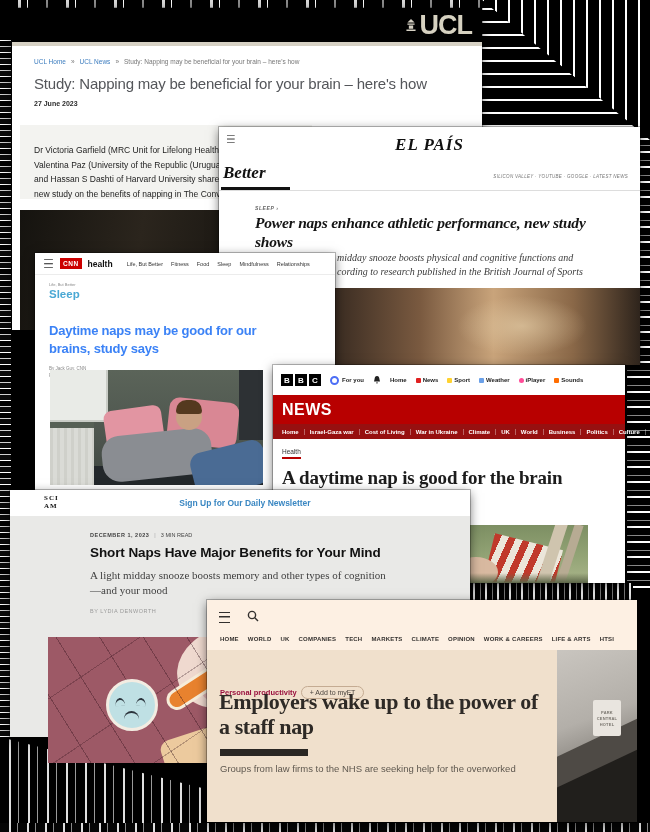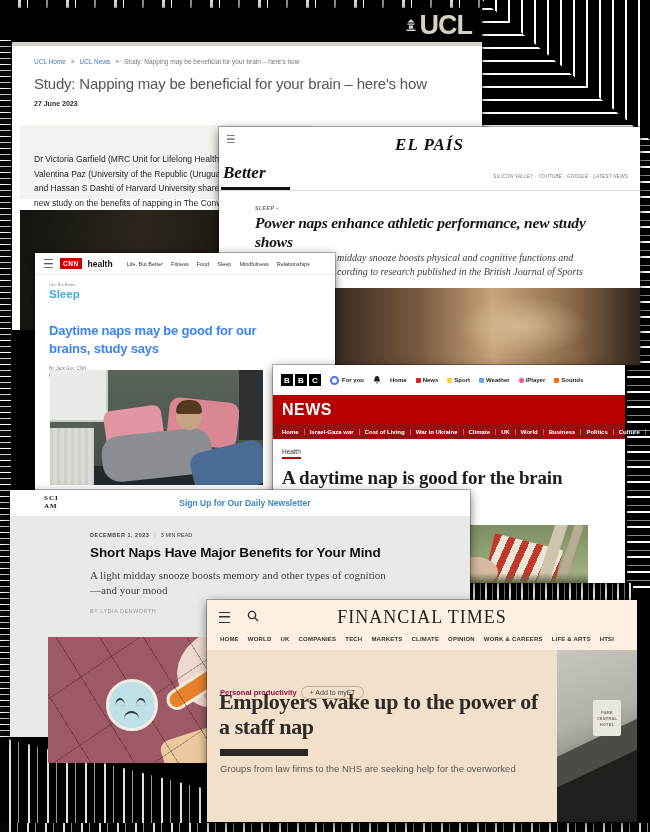--- a/index.html
+++ b/index.html
@@ -36,21 +36,21 @@
 
   
   .ucl{left:12px;top:8px;width:470px;height:322px;}
   .ucl-head{height:34px;background:#000;display:flex;align-items:center;justify-content:flex-end;padding-right:10px;gap:3px;}
   .ucl-logo{color:#d6d1c0;font-size:27px;font-weight:bold;letter-spacing:-1px;line-height:1;}
   .ucl-stone{height:4px;background:#d6d1c4;}
   .ucl-crumb{padding:12px 0 0 22px;font-size:6.5px;color:#777;display:flex;gap:5px;align-items:center;}
   .ucl-crumb .lnk{color:#3d7dbf;}
   .ucl-title{padding:10px 0 0 22px;font-size:15px;color:#54565a;letter-spacing:-.2px;width:420px;}
   .ucl-date{padding:8px 0 0 22px;font-size:7px;font-weight:bold;color:#2b2b2b;}
-  .ucl-box{position:absolute;left:8px;top:117px;width:292px;height:74px;background:#f3f3f0;padding:27px 0 0 14px;box-sizing:border-box;}
+  .ucl-box{position:absolute;left:8px;top:117px;width:292px;height:74px;background:#f3f3f0;padding:18px 0 0 14px;box-sizing:border-box;}
   .ucl-box div{font-size:8.5px;color:#1d1d1d;line-height:14.5px;white-space:nowrap;}
   .ucl-photo{position:absolute;left:8px;top:202px;width:292px;height:120px;overflow:hidden;
     background:linear-gradient(100deg,#15130f 0%,#2b251d 40%,#0d0c0a 100%);}
   .ucl-photo .glow{position:absolute;left:55%;top:30%;width:120px;height:70px;border-radius:50%;
     background:radial-gradient(closest-side,#4a3d2c,transparent);}
 
   
   .elpais{left:219px;top:127px;width:421px;height:238px;font-style:italic;}
   .ep-head{height:36px;display:flex;align-items:center;justify-content:center;position:relative;}
   .ep-burger{position:absolute;left:8px;top:8px;transform:scale(.7);transform-origin:left top;}
@@ -399,21 +399,20 @@
     </div>
   </div>
 
   <div class="card ft">
     <div class="ft-head">
       <span class="burger ft-burger"></span>
       <svg class="ft-search" width="12" height="12" viewBox="0 0 12 12">
         <circle cx="5" cy="5" r="3.6" fill="none" stroke="#33302e" stroke-width="1.4"></circle>
         <path d="M7.8 7.8 L11 11" stroke="#33302e" stroke-width="1.4"></path>
       </svg>
-      <span class="ft-masthead">FINANCIAL TIMES</span>
     </div>
     <div class="ft-nav">
       <span>HOME</span>
       <span>WORLD</span>
       <span>UK</span>
       <span>COMPANIES</span>
       <span>TECH</span>
       <span>MARKETS</span>
       <span>CLIMATE</span>
       <span>OPINION</span>

